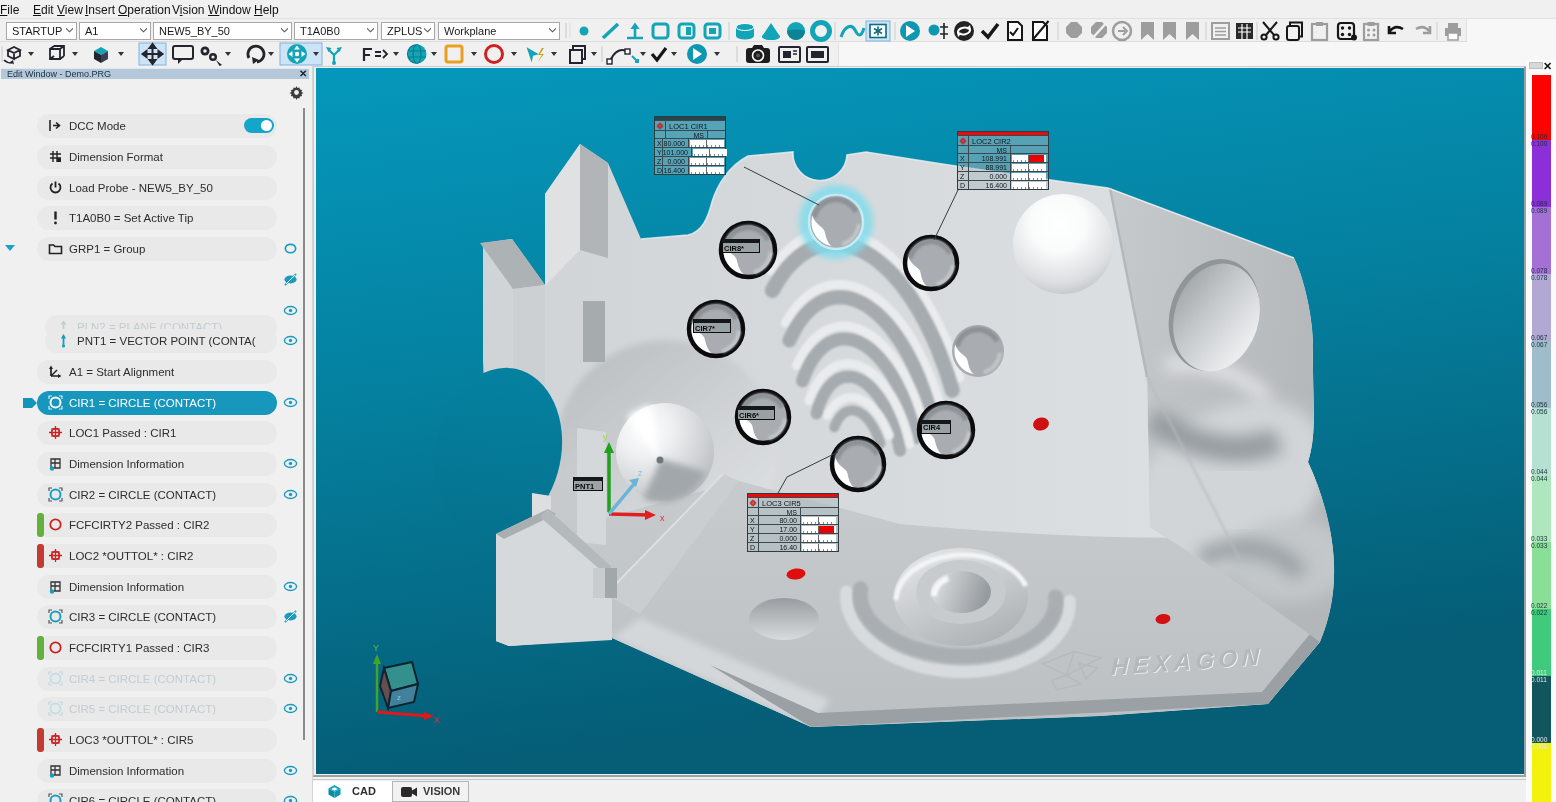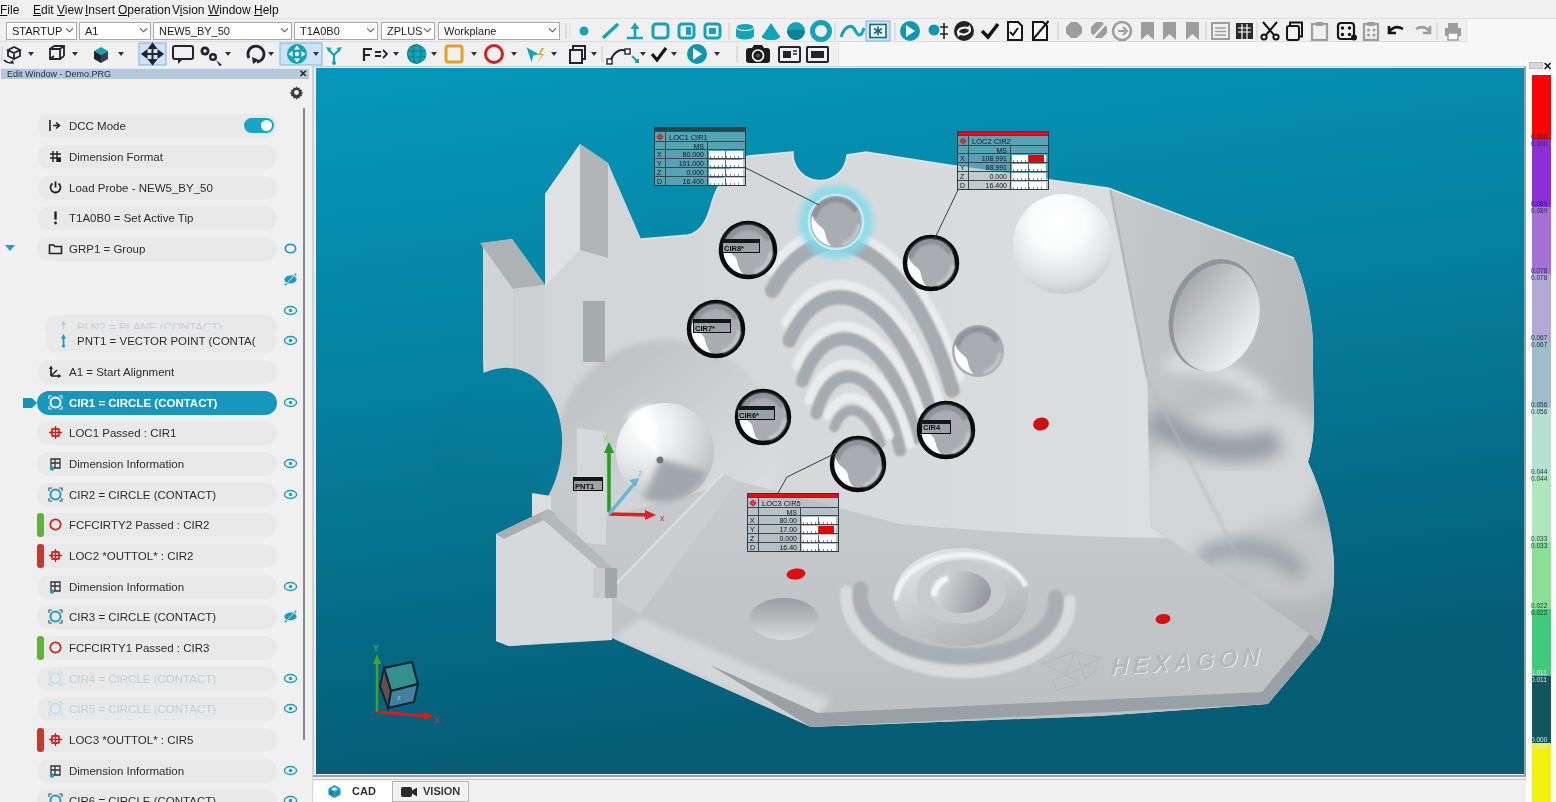--- a/index.html
+++ b/index.html
@@ -7,21 +7,21 @@
 #menubar span{position:absolute;top:3px}
 #menubar u{text-decoration:underline}
 #tb1{position:absolute;left:0;top:19px;width:1556px;height:23px;background:#f0f0f0;border-bottom:1px solid #dcdcdc}
 .combo{position:absolute;top:3px;height:18px;background:#fff;border:1px solid #a8a8a8;font-size:11px;color:#1a1a1a;line-height:16px;padding-left:5px}
 .combo .ar{position:absolute;right:3px;top:5px;width:7px;height:5px}
 #panel{position:absolute;left:0;top:66px;width:313px;height:736px;background:#f0f0f0;border-right:1px solid #d5d5d5}
 #ptitle{position:absolute;left:1px;top:2px;width:308px;height:11px;background:#b5c8da;border-top:1px solid #dfe8f0;font-size:9px;color:#16303f;line-height:11px;padding-left:6px}
 #pclose{position:absolute;left:299px;top:2px;font-size:10px;font-weight:bold;color:#222}
 .prow{position:absolute;left:37px;width:240px;height:24px;background:#e9e9e9;border-radius:12px;font-size:11.5px;color:#2d2d2d;line-height:24px;white-space:nowrap;overflow:hidden}
 .prow.ind{left:45px;width:232px}
-.prow.sel{background:#1897bc;color:#fff;font-weight:bold}
+.prow.sel{background:#1897bc;color:#fff;font-weight:normal}
 .prow.dis{color:#c3ccd1}
 .prow .ric{display:inline-block;width:15px;height:15px;vertical-align:-3px;margin:0 6px 0 11px}
 .bar{position:absolute;width:7px;height:24px;border-radius:3px}
 .eye{position:absolute;left:283px;width:15px;height:15px}
 #viewport{position:absolute;left:316px;top:68px;width:1208px;height:706px;background:linear-gradient(180deg,#0598bc 0%,#05809f 47%,#055d76 100%)}
 #vpframe{position:absolute;left:313px;top:66px;width:1213px;height:711px;border:1px solid #c9cdcf;border-right:2px solid #9aa2a6;border-bottom:2px solid #9aa2a6;pointer-events:none}
 #scalestrip{position:absolute;left:1526px;top:60px;width:30px;height:742px;background:#fbfbfb}
 #tabbar{position:absolute;left:313px;top:779px;width:1213px;height:23px;background:#f0f0f0;border-top:1px solid #c6c6c6}
 .mtbl{position:absolute;font-size:7px;line-height:9px;color:#101820;border:1px solid #2c3c42}
 .clbl{position:absolute;height:14px;background:rgba(152,160,164,.95);border:1.5px solid #0d0d0d;font-size:7.5px;line-height:8px;color:#0a0a0a;padding:0 1px;font-weight:bold}
@@ -596,21 +596,21 @@
 </g>
 <text x="23" y="50" font-size="8" fill="#7ad0e0">z</text>
 </g>
 <g stroke="#2e4048" stroke-width="1" fill="none">
 <path d="M744,167 L819,205"></path>
 <path d="M958,190 L934,240"></path>
 <path d="M778,493 L787,477 L838,452"></path>
 </g>
 </svg>
 </div>
-<div class="mtbl" style="left:654px;top:127px;width:92px;background:rgba(170,183,188,0.5)">
+<div class="mtbl" style="left:654px;top:116px;width:72px;background:rgba(170,183,188,0.5)">
     <div style="height:3px;background:#25444c"></div>
     <div style="display:flex;height:10px;border-top:1px solid #39494f">
       <div style="width:11px;border-right:1px solid #39494f;text-align:center"><svg width="8" height="8" viewBox="0 0 15 15" style="margin-top:1px">
           <circle cx="7.5" cy="7.5" r="4" fill="none" stroke="#cc2222" stroke-width="1.8"></circle>
           <path d="M7.5,1 v13 M1,7.5 h13 M4,4 h7 v7 h-7z" fill="none" stroke="#cc2222" stroke-width="1.6"></path>
         </svg></div>
       <div style="padding:1px 0 0 3px;font-size:7.5px">LOC1 CIR1</div>
     </div>
     <div style="display:flex;height:8px;border-top:1px solid #39494f">
       <div style="width:11px;border-right:1px solid #39494f"></div>

